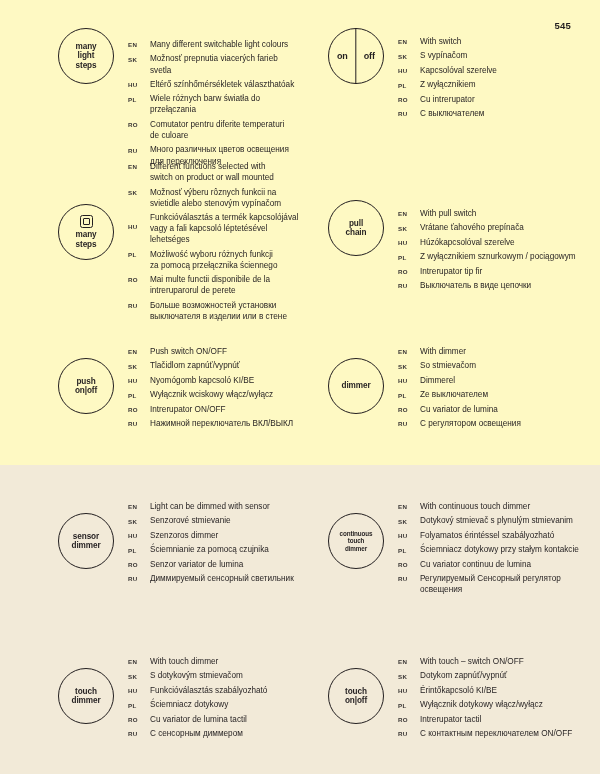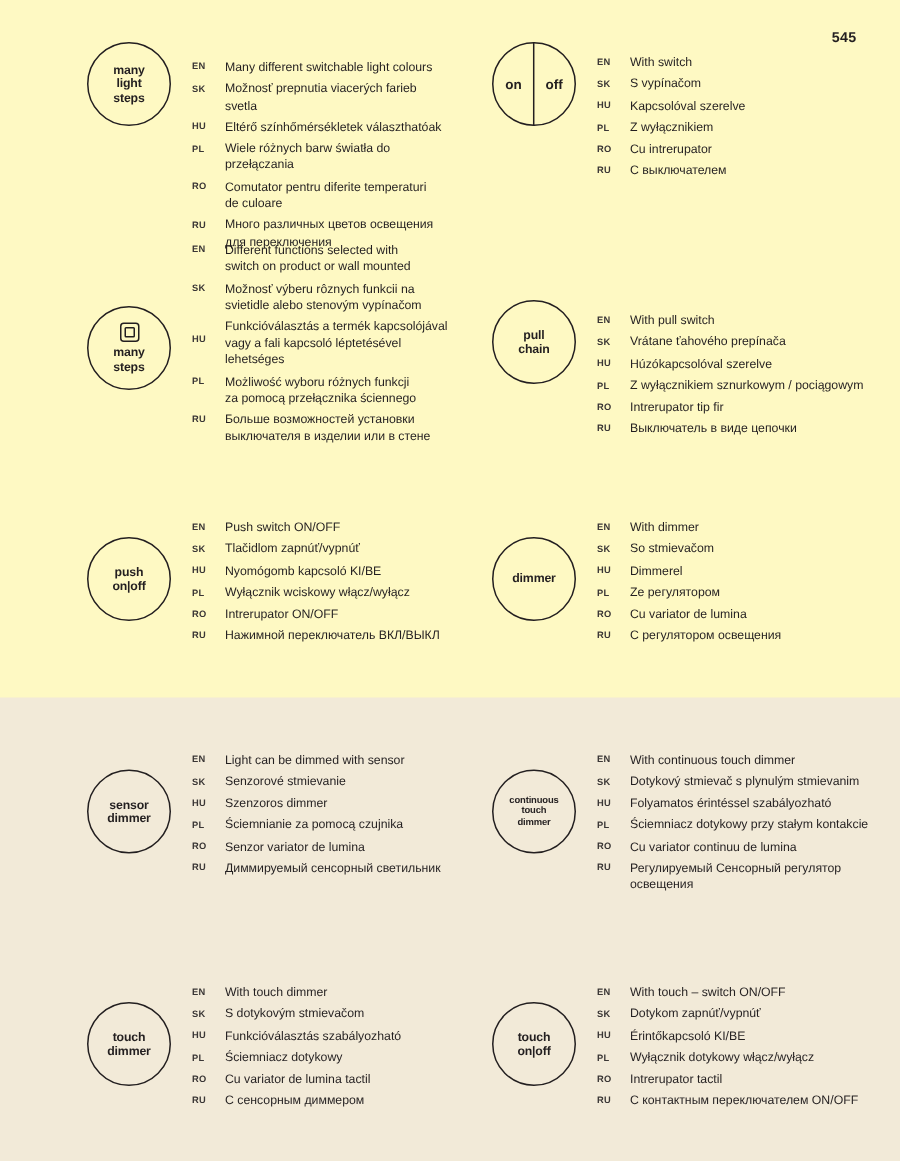--- a/index.html
+++ b/index.html
@@ -273,20 +273,25 @@
             <span class="lang-text">Funkcióválasztás a termék kapcsolójával
 vagy a fali kapcsoló léptetésével
 lehetséges</span>
           </div>
           <div class="langline">
             <span class="lang-code">PL</span>
             <span class="lang-text">Możliwość wyboru różnych funkcji
 za pomocą przełącznika ściennego</span>
           </div>
           <div class="langline">
+            <span class="lang-code">RO</span>
+            <span class="lang-text">Mai multe functii disponibile de la
+intreruparorul de perete</span>
+          </div>
+          <div class="langline">
             <span class="lang-code">RU</span>
             <span class="lang-text">Больше возможностей установки
 выключателя в изделии или в стене</span>
           </div>
         </div>
       </div>
 
       <div class="col col-right" style="padding-top:40px;">
         <div class="badge">
           <div class="badge-label">pull
@@ -367,21 +372,21 @@
           <div class="langline">
             <span class="lang-code">SK</span>
             <span class="lang-text">So stmievačom</span>
           </div>
           <div class="langline">
             <span class="lang-code">HU</span>
             <span class="lang-text">Dimmerel</span>
           </div>
           <div class="langline">
             <span class="lang-code">PL</span>
-            <span class="lang-text">Ze регулятором</span>
+            <span class="lang-text">Ze выключателем</span>
           </div>
           <div class="langline">
             <span class="lang-code">RO</span>
             <span class="lang-text">Cu variator de lumina</span>
           </div>
           <div class="langline">
             <span class="lang-code">RU</span>
             <span class="lang-text">С регулятором освещения</span>
           </div>
         </div>

